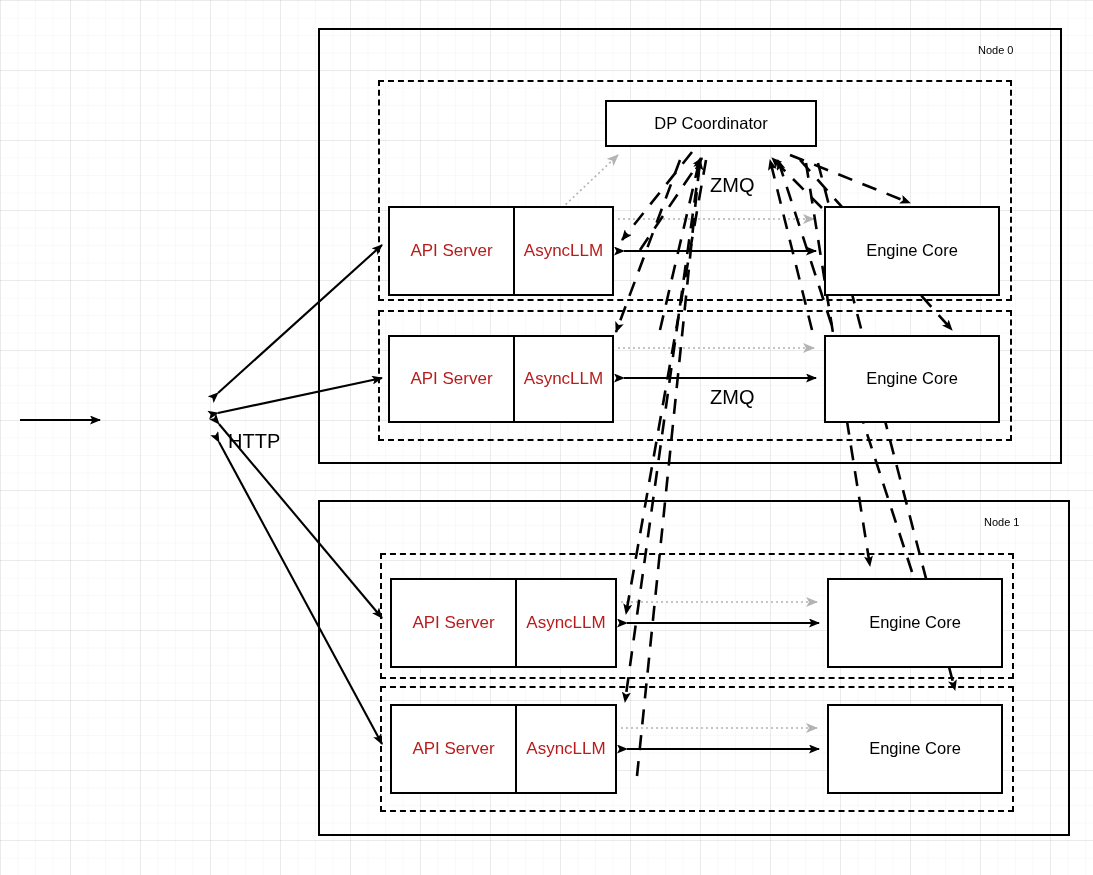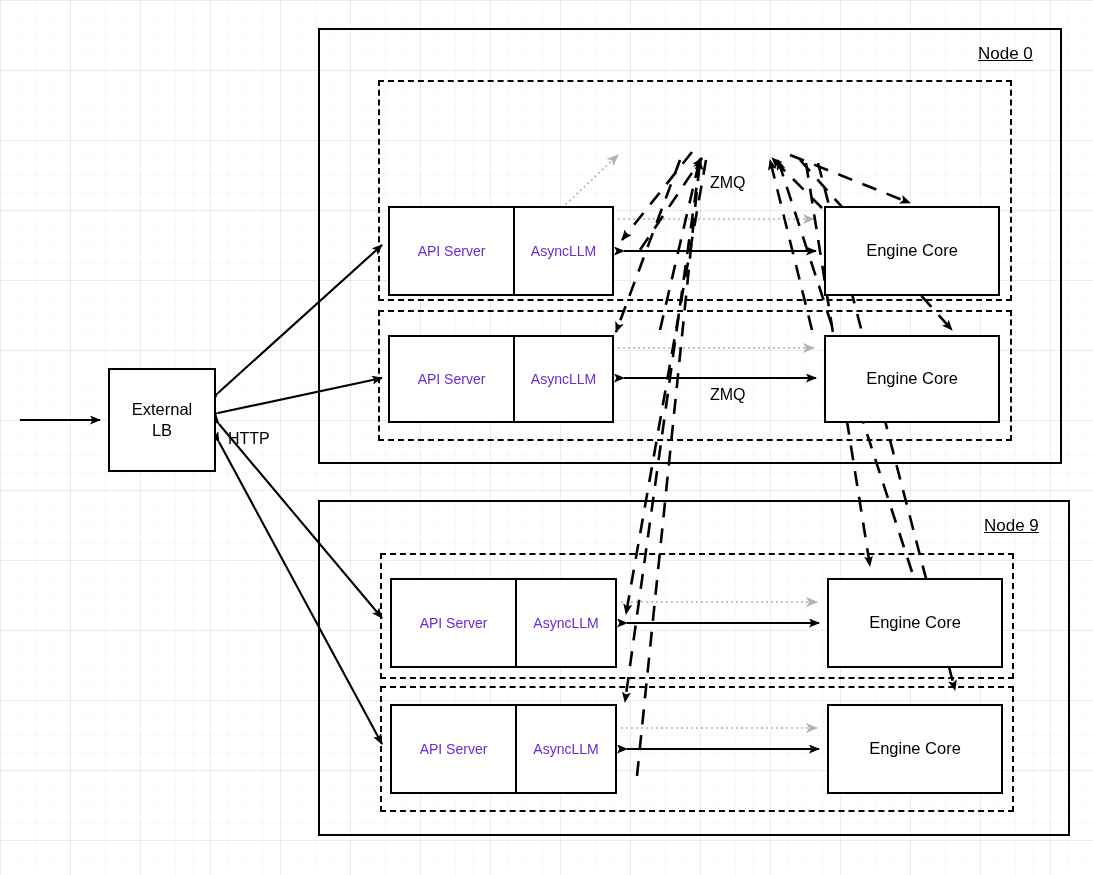--- a/index.html
+++ b/index.html
@@ -44,58 +44,57 @@
     text-align: center;
   }
   .node-frame {
     position: absolute;
     box-sizing: border-box;
     background: transparent;
     border: 2.5px solid #000000;
   }
   .node-label {
     position: absolute;
-    font-size: 17px;
+    font-size: 11px;
     color: #000000;
     white-space: nowrap;
-    text-decoration: underline;
   }
   .dashed-group {
     position: absolute;
     box-sizing: border-box;
     border: 2.5px dashed #000000;
     background: transparent;
   }
   .split-box {
     position: absolute;
     box-sizing: border-box;
     background: #ffffff;
     border: 2px solid #000000;
     display: flex;
     align-items: stretch;
   }
   .split-box .cell {
     display: flex;
     align-items: center;
     justify-content: center;
-    font-size: 14px;
-    color: #6d28d9;
+    font-size: 17px;
+    color: #b91c1c;
     white-space: nowrap;
   }
   .split-box .cell.left {
     width: 123px;
     border-right: 2px solid #000000;
   }
   .split-box .cell.right {
     flex: 1;
     border-radius: 10px;
   }
   .edge-label {
     position: absolute;
-    font-size: 16px;
+    font-size: 20px;
     color: #000000;
     background: transparent;
     white-space: nowrap;
   }
   .stacked-text {
     display: flex;
     flex-direction: column;
     align-items: center;
     justify-content: center;
     line-height: 1.25;
@@ -229,20 +228,23 @@
     </g>
   </svg>
 
   <div class="node-frame" style="left:318px; top:28px; width:744px; height:436px;"></div>
   <div class="node-label" style="left:978px; top:44px;">Node 0</div>
 
   <div class="dashed-group" style="left:378px; top:80px; width:634px; height:221px;"></div>
 
   <div class="dashed-group" style="left:378px; top:310px; width:634px; height:131px;"></div>
 
+  <div class="box" style="left:605px; top:100px; width:212px; height:47px;">
+    <span>DP Coordinator</span>
+  </div>
 
   <div class="split-box" style="left:388px; top:206px; width:226px; height:90px;">
     <div class="cell left">API Server</div>
     <div class="cell right">AsyncLLM</div>
   </div>
 
   <div class="box" style="left:824px; top:206px; width:176px; height:90px;">
     <span>Engine Core</span>
   </div>
   <div class="edge-label" style="left:710px; top:174px;">ZMQ</div>
@@ -251,21 +253,21 @@
     <div class="cell left">API Server</div>
     <div class="cell right">AsyncLLM</div>
   </div>
 
   <div class="box" style="left:824px; top:335px; width:176px; height:88px;">
     <span>Engine Core</span>
   </div>
   <div class="edge-label" style="left:710px; top:386px;">ZMQ</div>
 
   <div class="node-frame" style="left:318px; top:500px; width:752px; height:336px;"></div>
-  <div class="node-label" style="left:984px; top:516px;">Node 9</div>
+  <div class="node-label" style="left:984px; top:516px;">Node 1</div>
 
   <div class="dashed-group" style="left:380px; top:553px; width:634px; height:126px;"></div>
 
   <div class="dashed-group" style="left:380px; top:686px; width:634px; height:126px;"></div>
 
   <div class="split-box" style="left:390px; top:578px; width:227px; height:90px;">
     <div class="cell left">API Server</div>
     <div class="cell right">AsyncLLM</div>
   </div>
 
@@ -275,20 +277,16 @@
 
   <div class="split-box" style="left:390px; top:704px; width:227px; height:90px;">
     <div class="cell left">API Server</div>
     <div class="cell right">AsyncLLM</div>
   </div>
 
   <div class="box" style="left:827px; top:704px; width:176px; height:90px;">
     <span>Engine Core</span>
   </div>
 
-  <div class="box stacked-text" style="left:108px; top:368px; width:108px; height:104px; flex-direction:column;">
-    <span>External</span>
-    <span>LB</span>
-  </div>
 
   <div class="edge-label" style="left:228px; top:430px;">HTTP</div>
 
 </div>
 
 </body></html>

